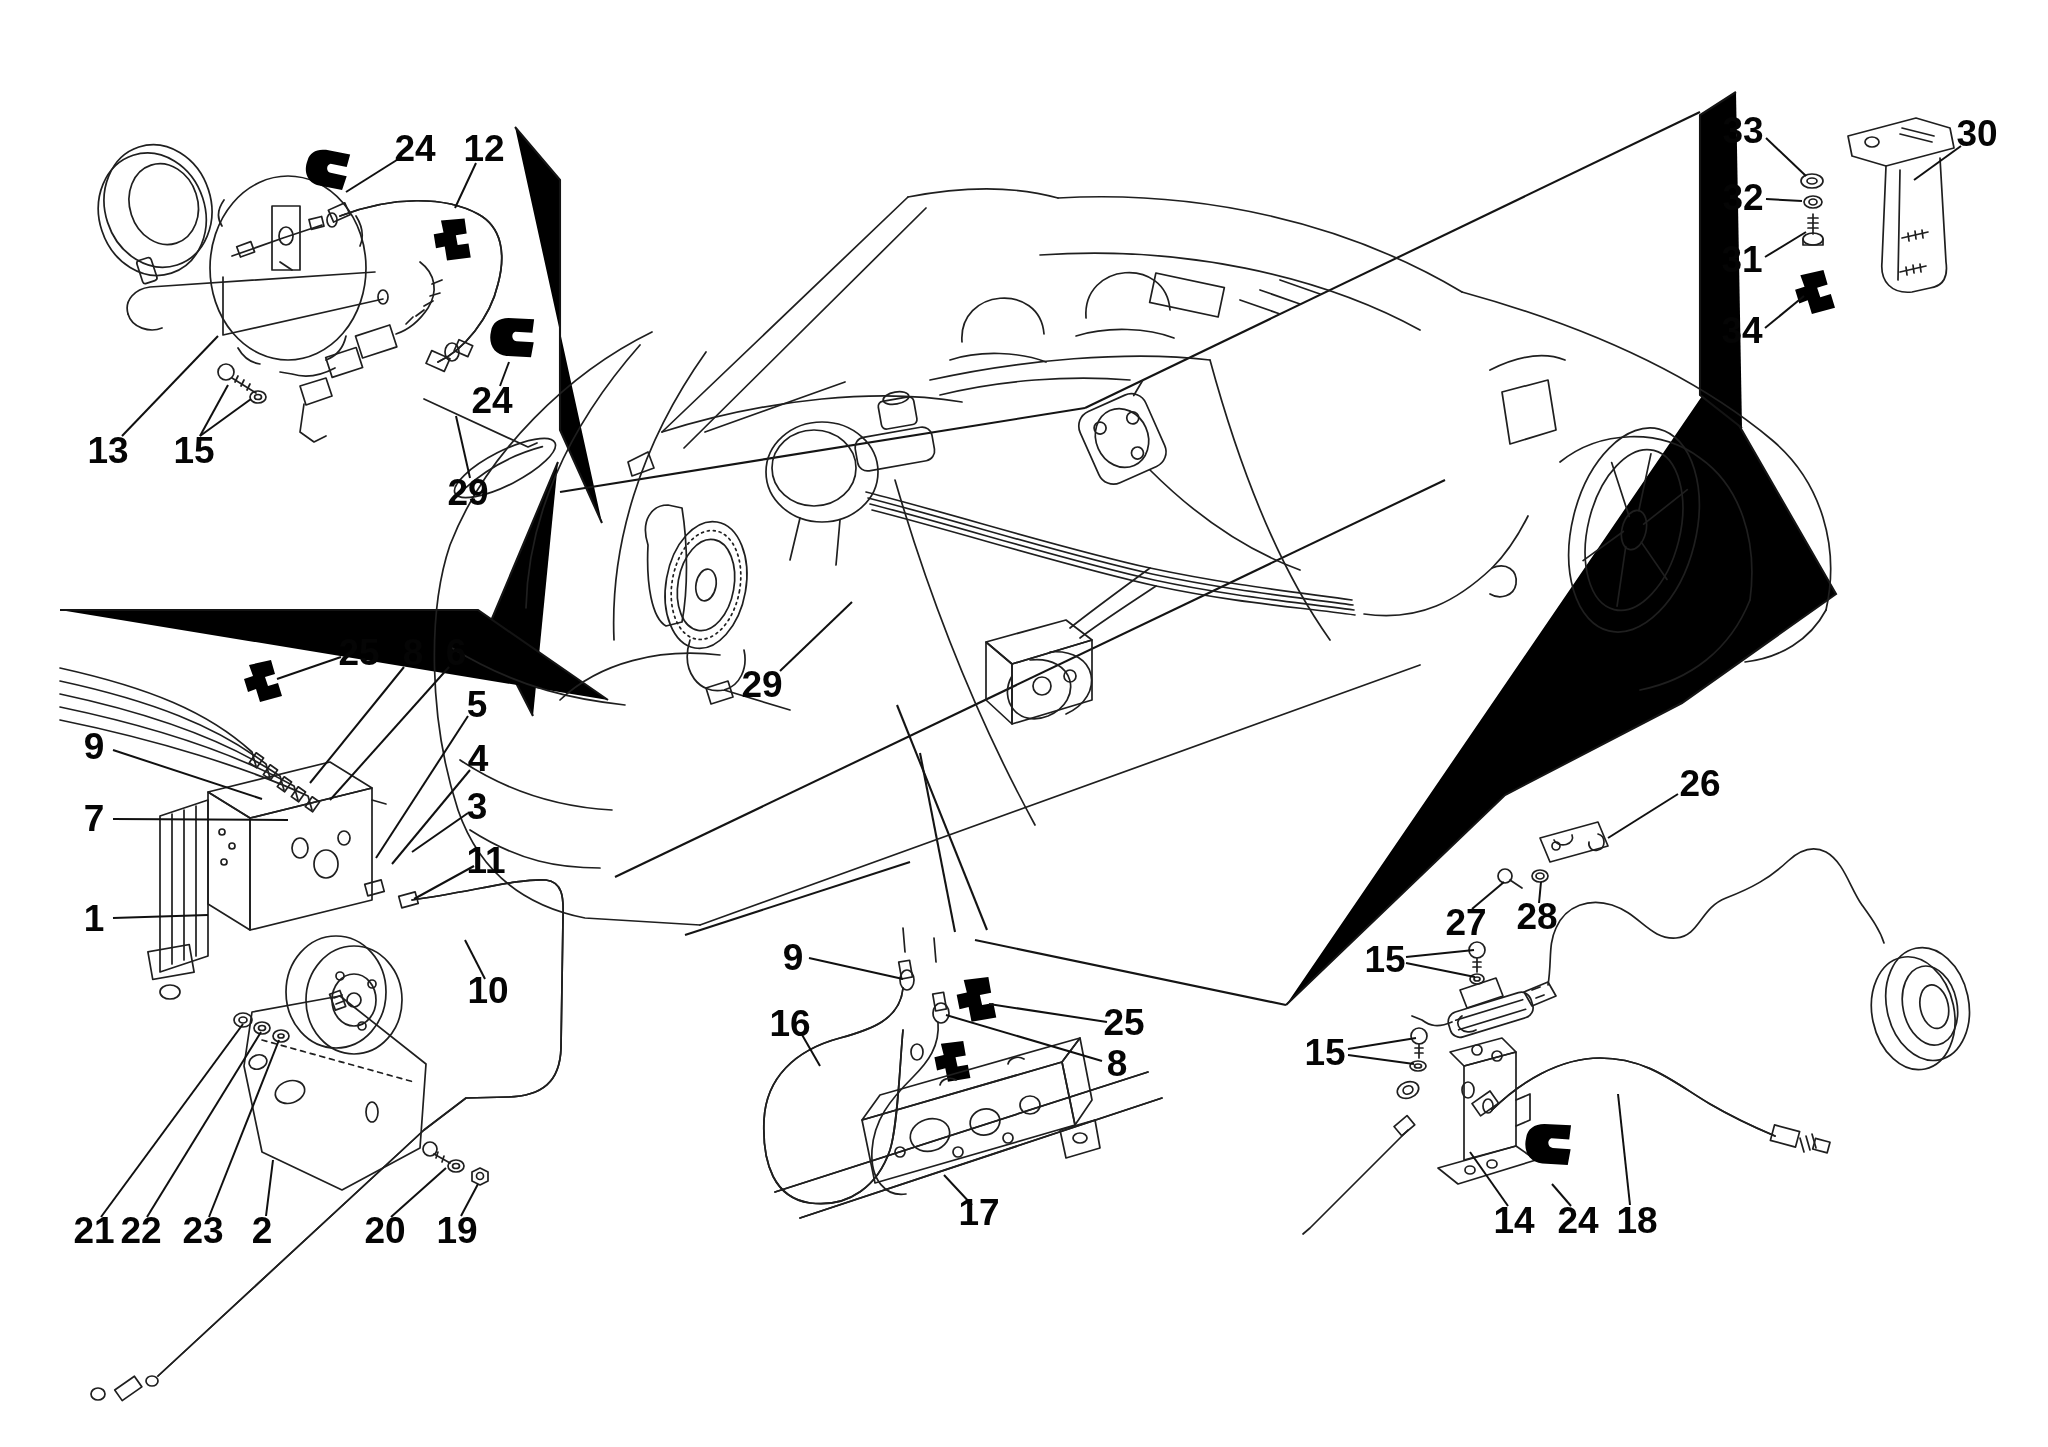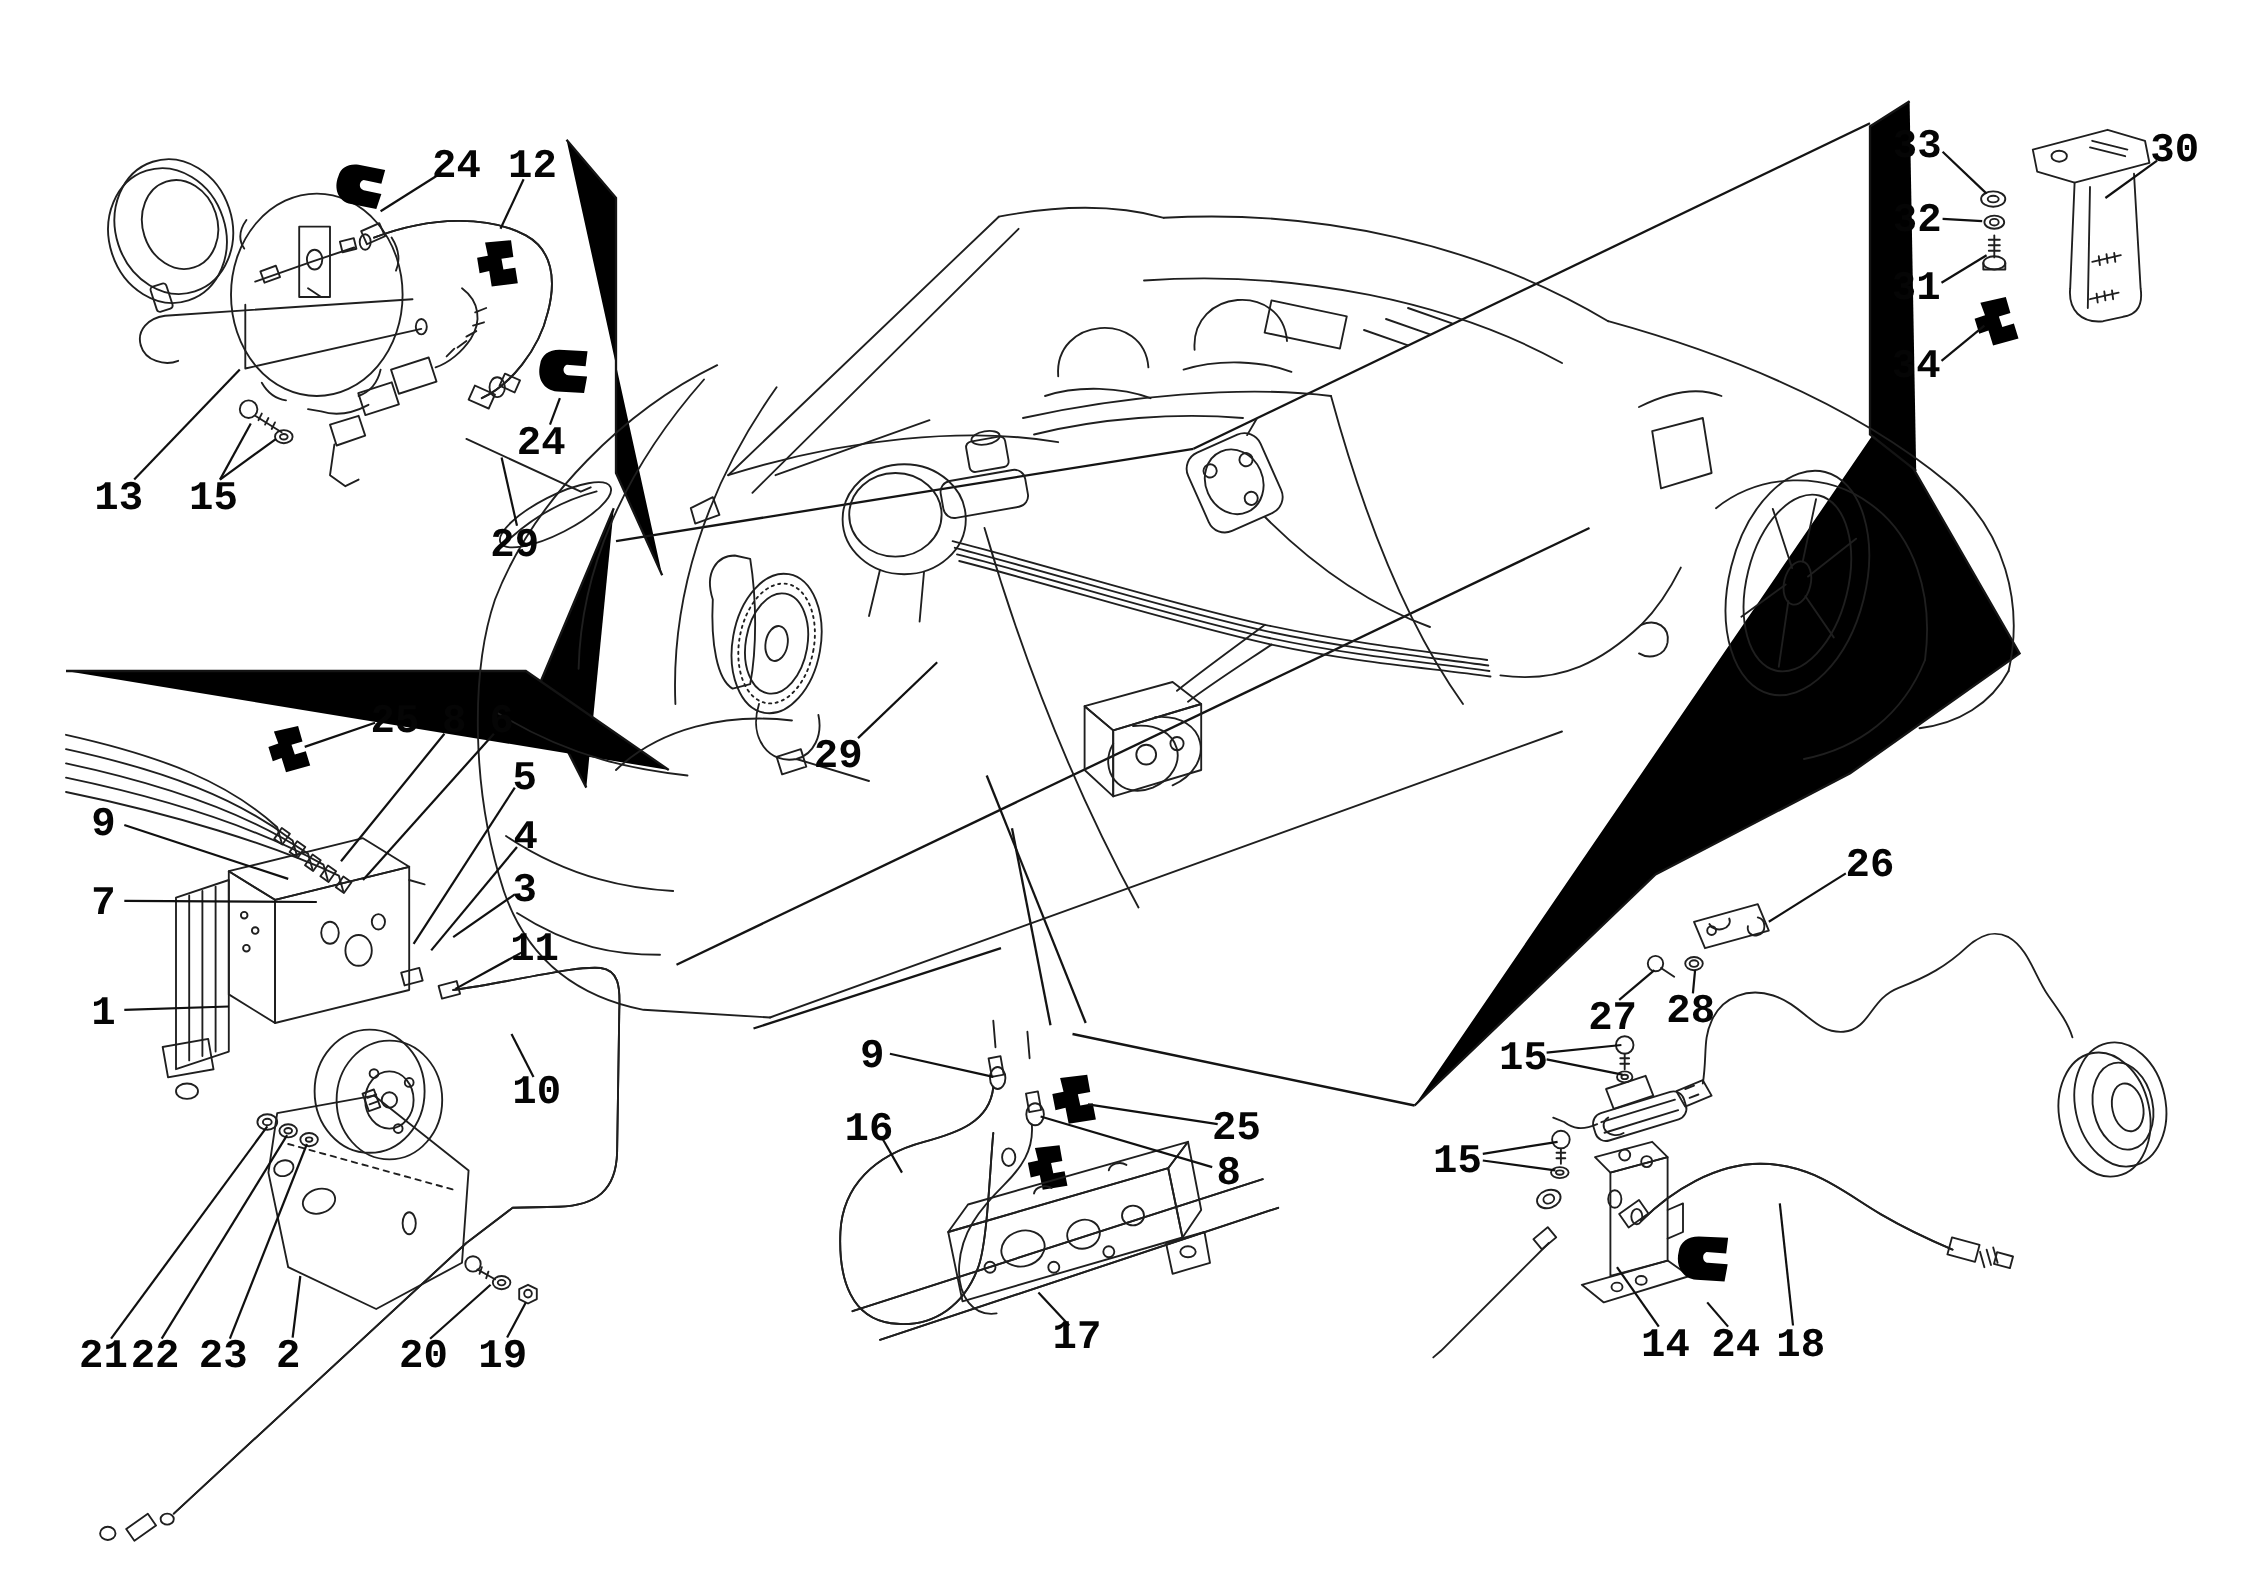--- a/index.html
+++ b/index.html
@@ -1,17 +1,17 @@
 <!DOCTYPE html>
 <html><head>
 <meta charset="utf-8">
 <style>
   html,body{margin:0;padding:0;background:#ffffff;}
   .stage{position:relative;width:2048px;height:1447px;background:#ffffff;overflow:hidden;
-         font-family:Liberation Mono, monospace;}
+         font-family:Liberation Sans, sans-serif;}
   svg{display:block}
   .lineart path,.lineart ellipse,.lineart circle,.lineart line,.lineart polyline,.lineart polygon,.lineart rect{
       fill:none;stroke:#1f1f1f;stroke-width:1.7;stroke-linecap:round;stroke-linejoin:round;}
   .tube{stroke-width:5px;}
   .tubecore{stroke:#ffffff;stroke-width:2px;}
   .zone line, .zone path{stroke:#141414;stroke-width:2.1;}
   .callout-text{font-weight:700;font-size:37px;fill:#050505;}
   .leader{stroke:#101010;stroke-width:2;}
 </style>
 </head>

